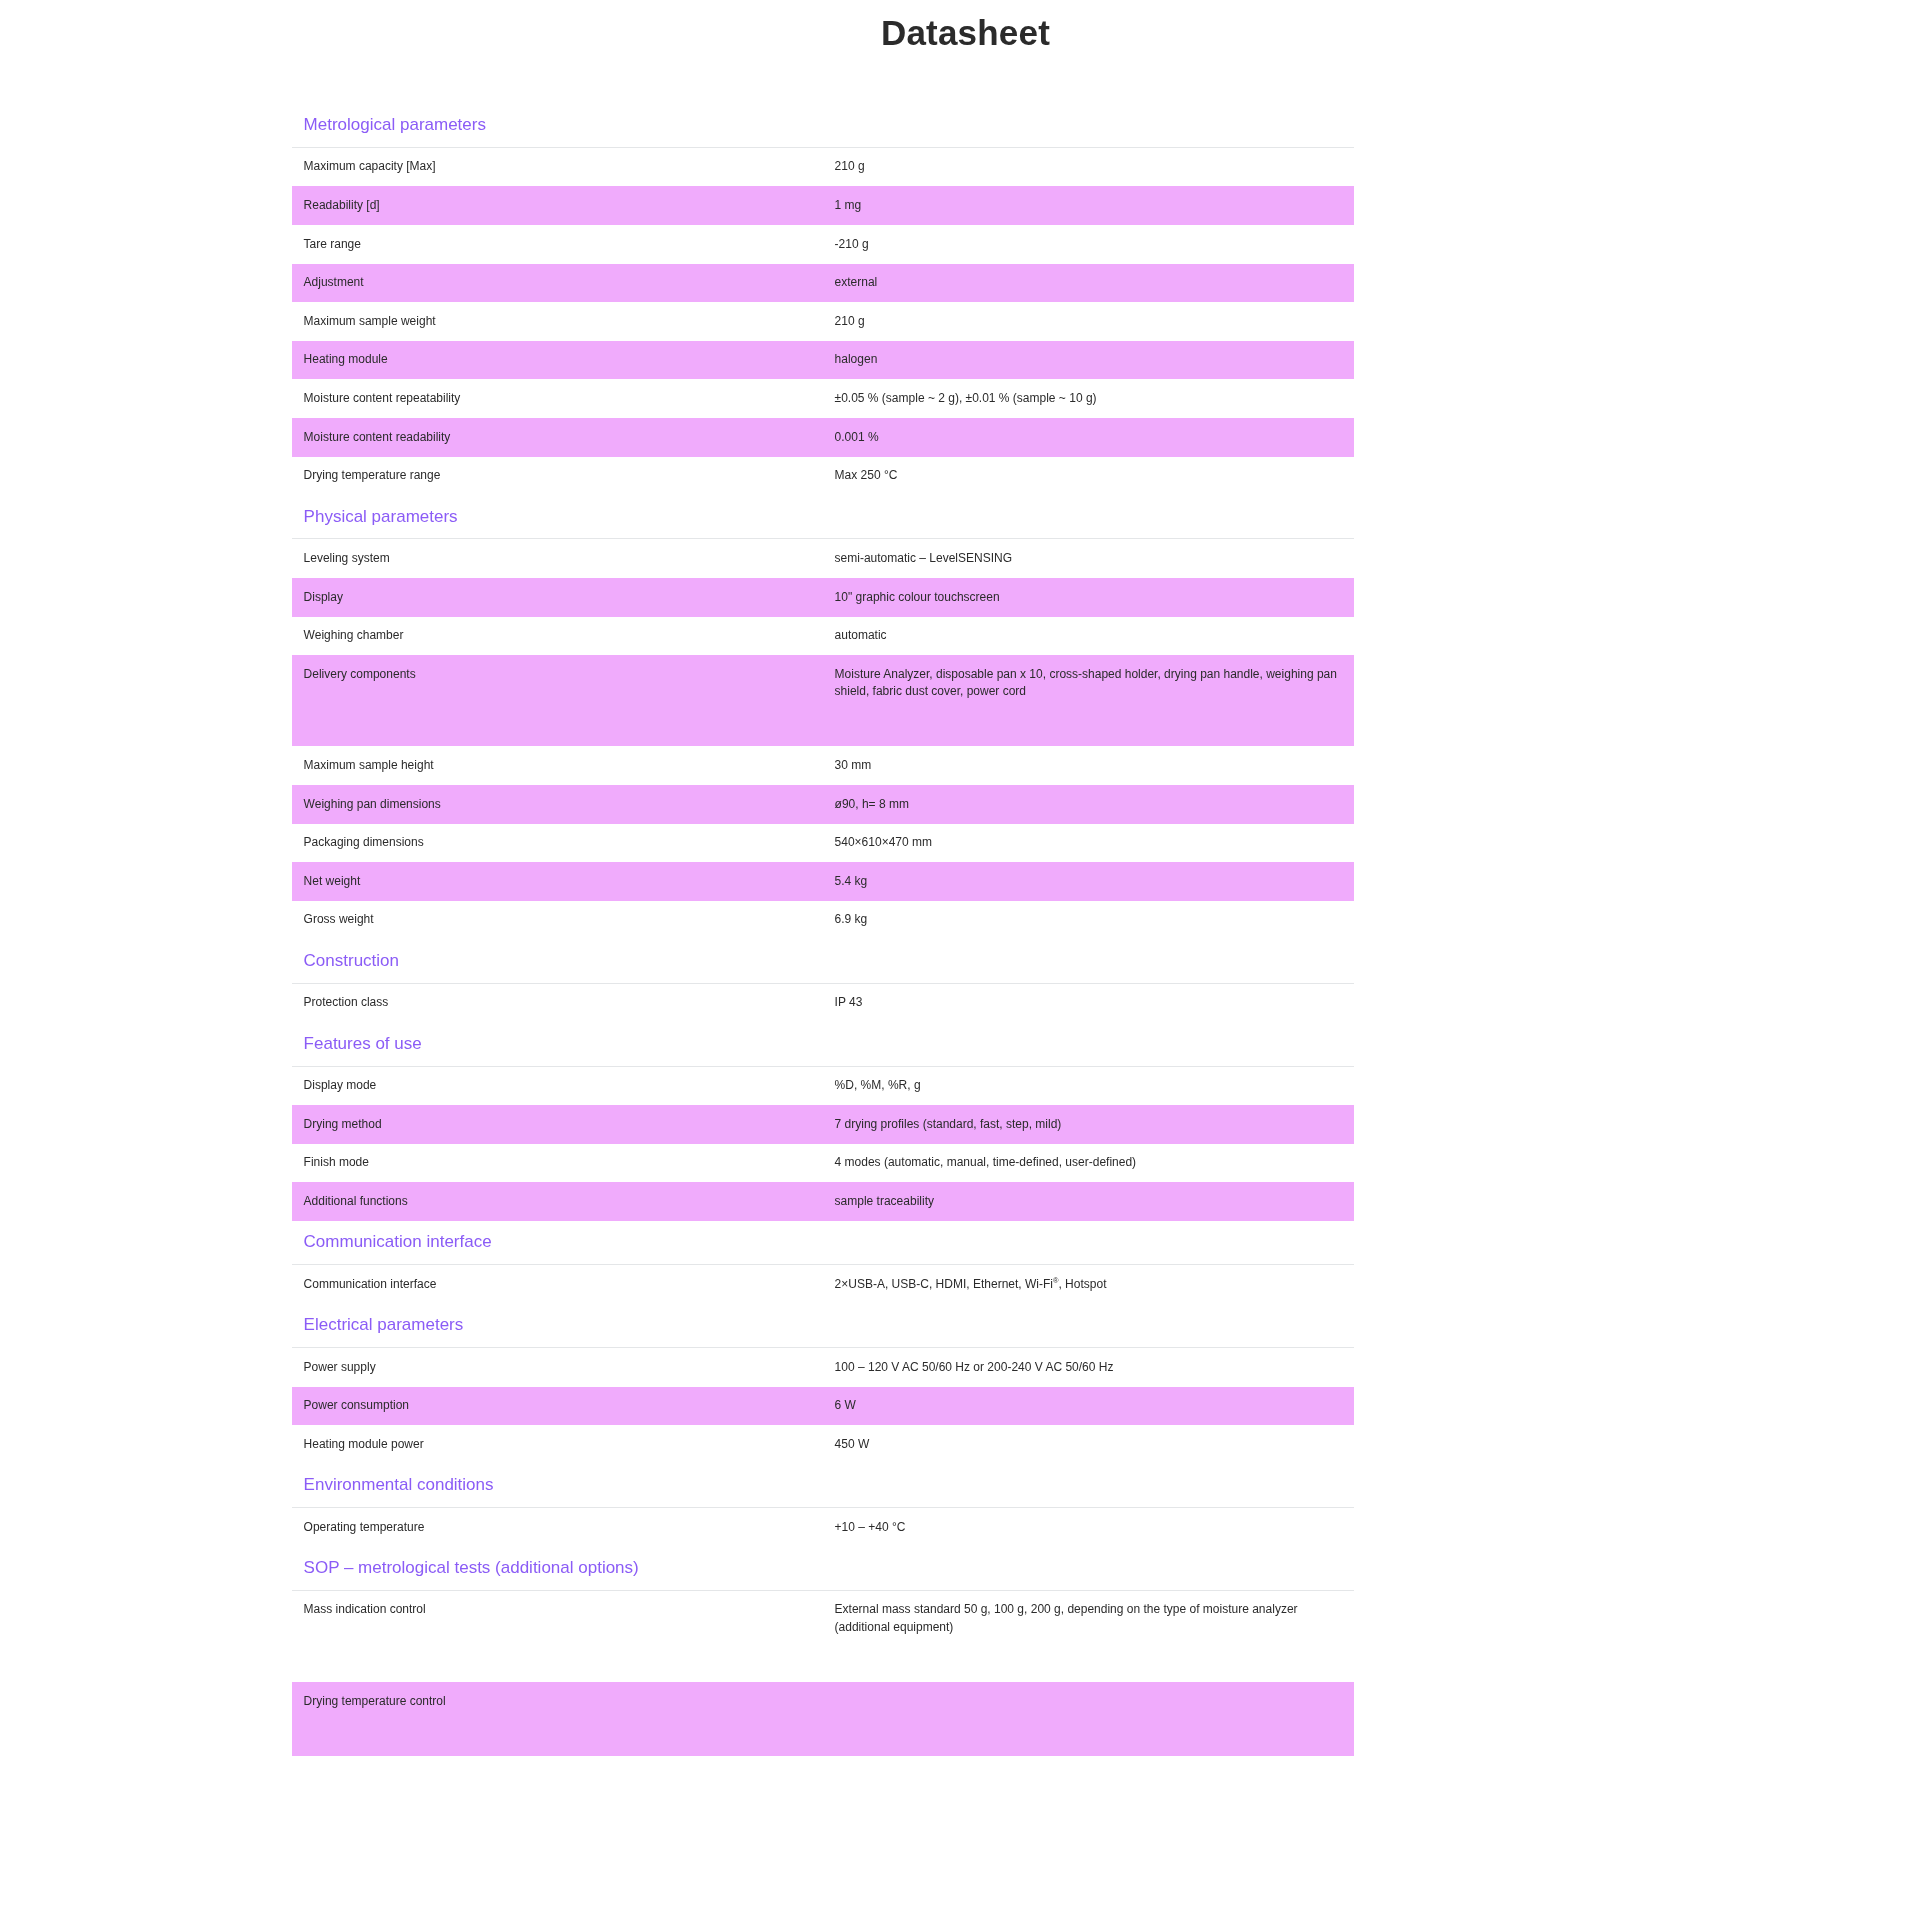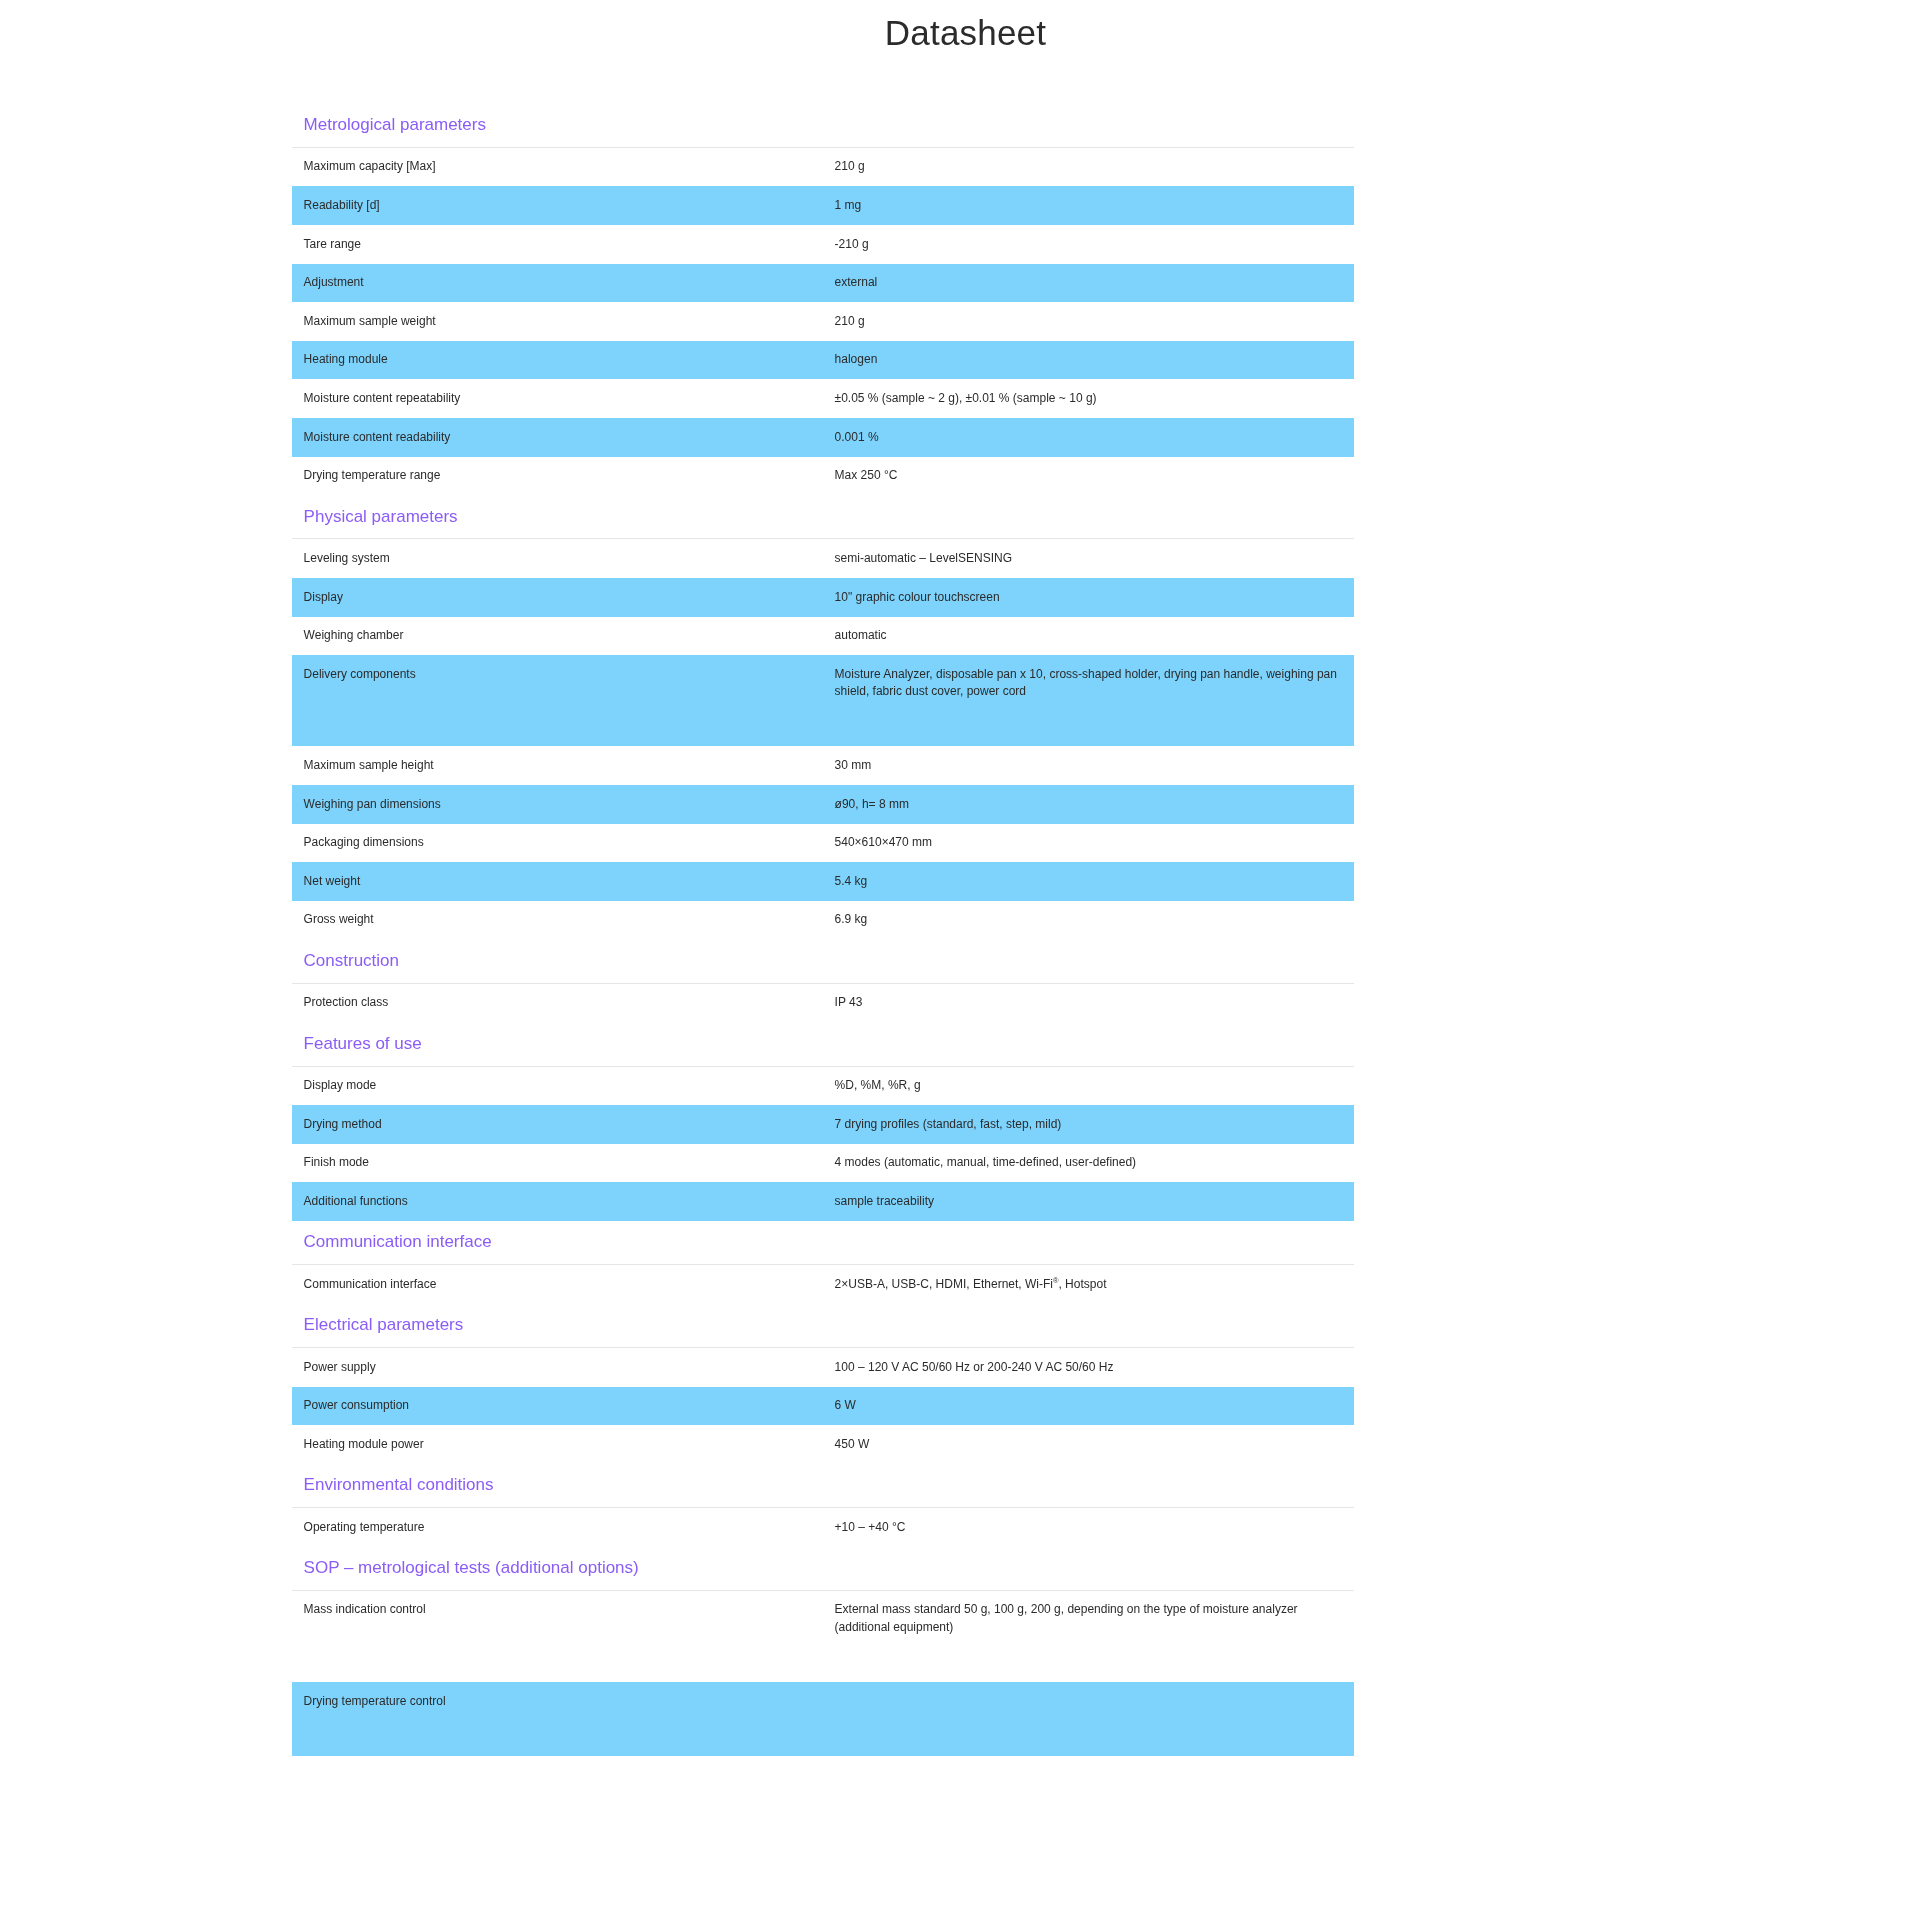--- a/index.html
+++ b/index.html
@@ -17,21 +17,21 @@
   .page {
     width: 1931px;
     min-height: 1931px;
     background: #ffffff;
     position: relative;
     padding-top: 5.8px;
   }
   .doc-title {
     text-align: center;
     font-size: 35px;
-    font-weight: normal;
+    font-weight: bold;
     color: #2b2b2b;
     letter-spacing: 0.2px;
     margin: 0;
     padding-top: 5.8px;
     padding-bottom: 0;
     line-height: 1.2;
   }
   .sheet {
     width: 1062px;
     margin: 0 auto;
@@ -47,21 +47,21 @@
     font-weight: normal;
   }
   .spec-table {
     width: 100%;
     border-collapse: collapse;
     table-layout: fixed;
     margin: 0;
     border-top: 1px solid #e4e6e8;
   }
   .spec-table tr.row-alt td {
-    background: #7dd3fc;
+    background: #f0abfc;
   }
   .spec-table td {
     font-size: 12px;
     line-height: 1.45;
     color: #2b2b2b;
     padding: 10.6px 11.6px 10.6px 11.6px;
     vertical-align: top;
     border: none;
   }
   .spec-table td.k {

